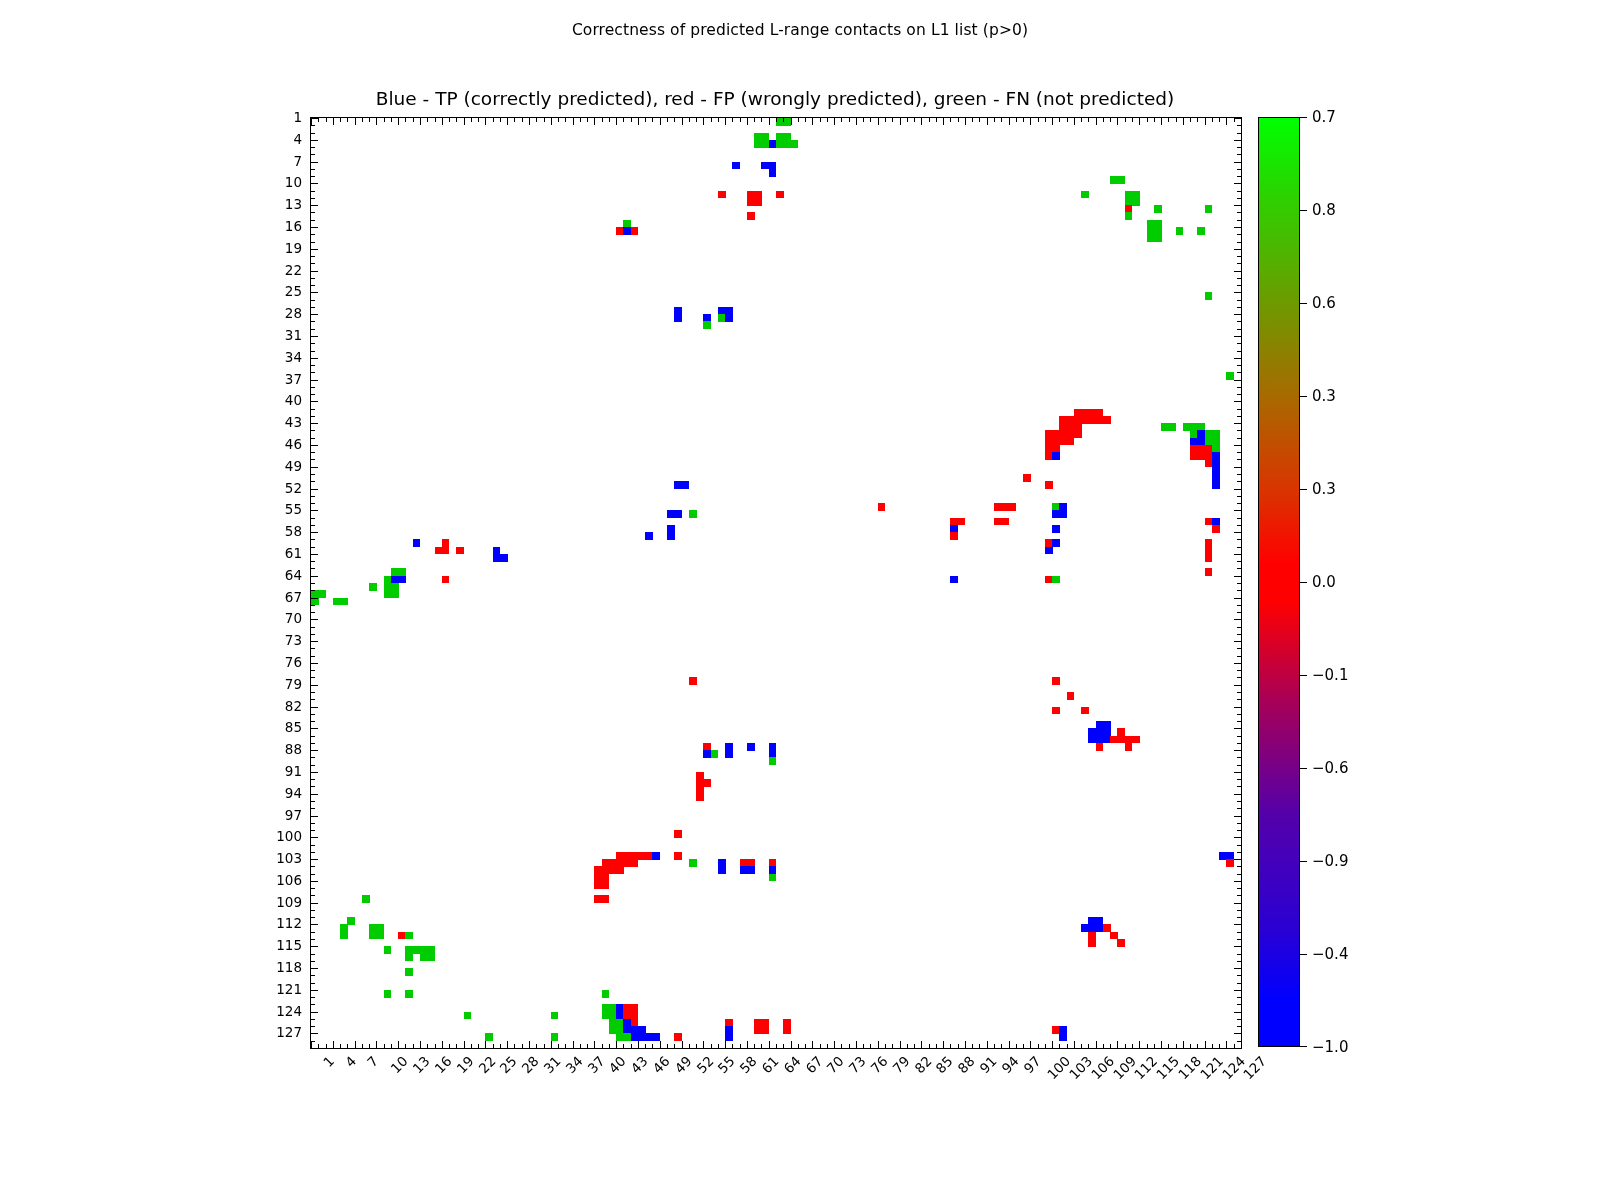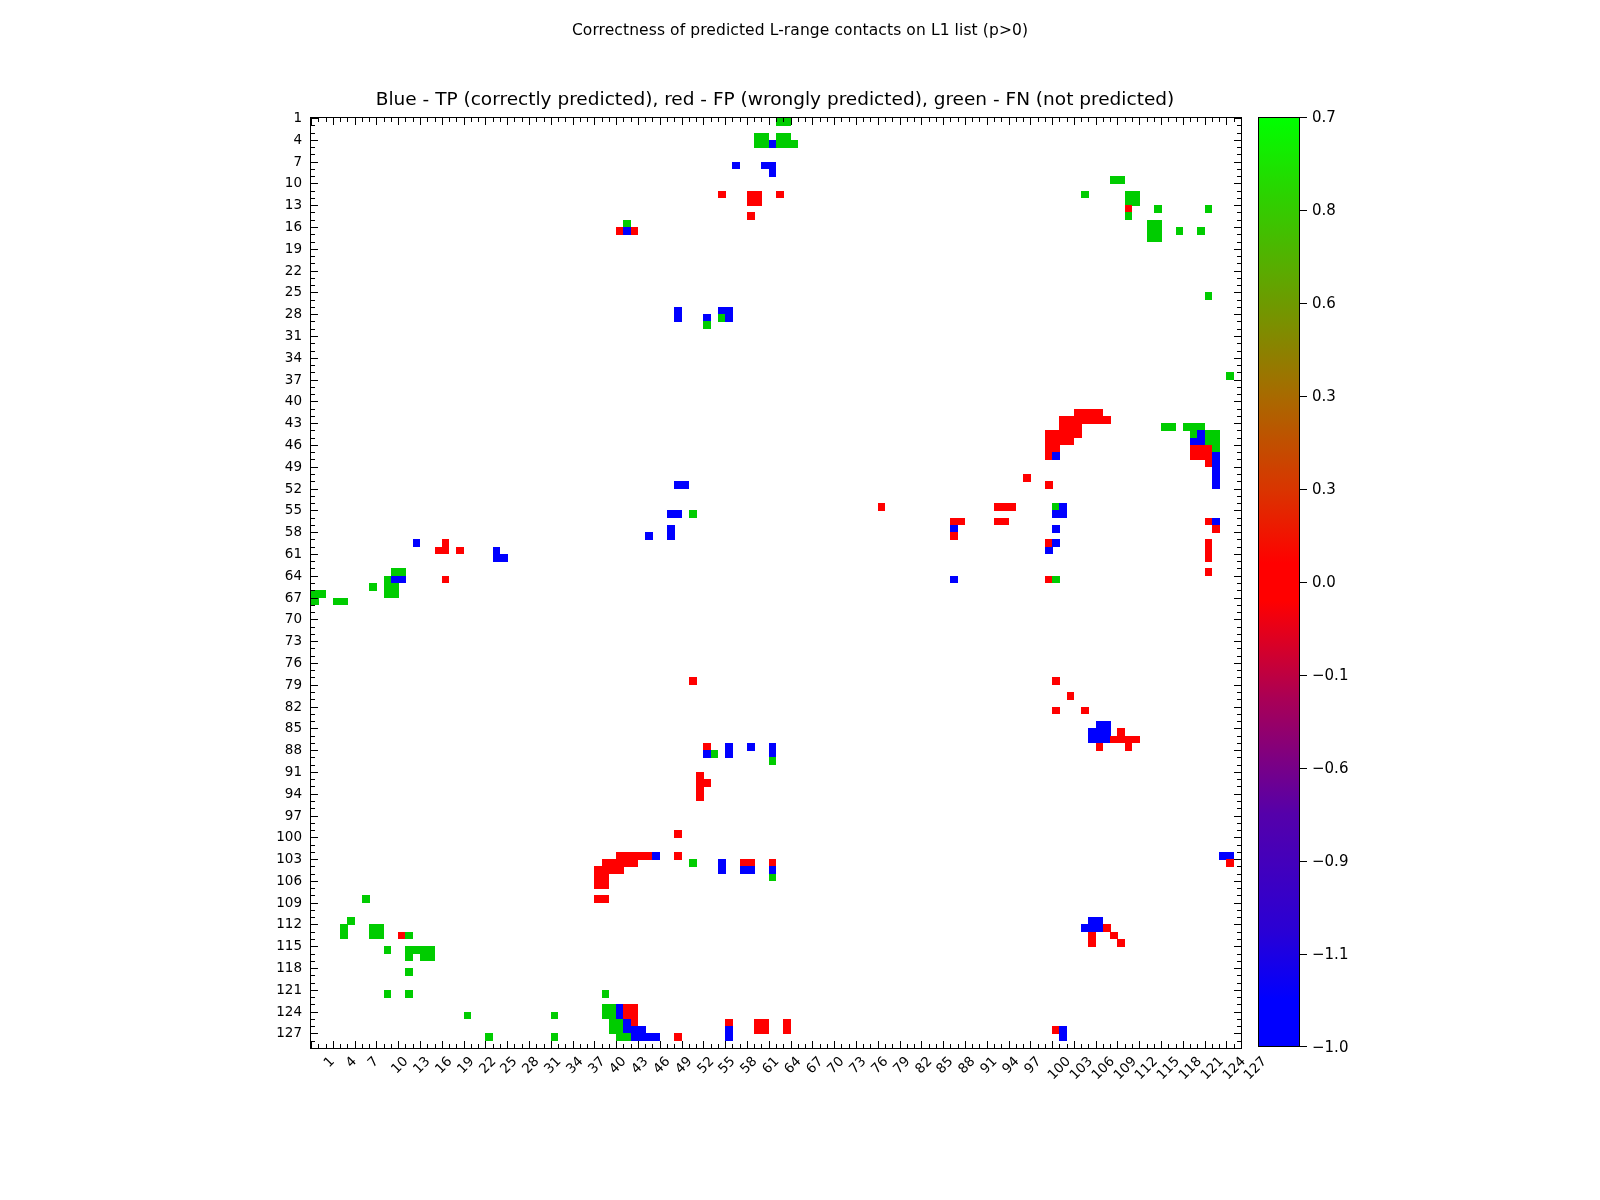--- a/index.html
+++ b/index.html
@@ -1112,19 +1112,19 @@
         <div class="cbar-label" style="top: 372px;">0.3</div>
         <div class="cbar-tick" style="top: 465px;"></div>
         <div class="cbar-label" style="top: 465px;">0.0</div>
         <div class="cbar-tick" style="top: 558px;"></div>
         <div class="cbar-label" style="top: 558px;">−0.1</div>
         <div class="cbar-tick" style="top: 651px;"></div>
         <div class="cbar-label" style="top: 651px;">−0.6</div>
         <div class="cbar-tick" style="top: 744px;"></div>
         <div class="cbar-label" style="top: 744px;">−0.9</div>
         <div class="cbar-tick" style="top: 837px;"></div>
-        <div class="cbar-label" style="top: 837px;">−1.1</div>
+        <div class="cbar-label" style="top: 837px;">−0.4</div>
         <div class="cbar-tick" style="top: 929px;"></div>
         <div class="cbar-label" style="top: 930px;">−1.0</div>
       </div>
   </div>
 
 </div>
 
 </body></html>

